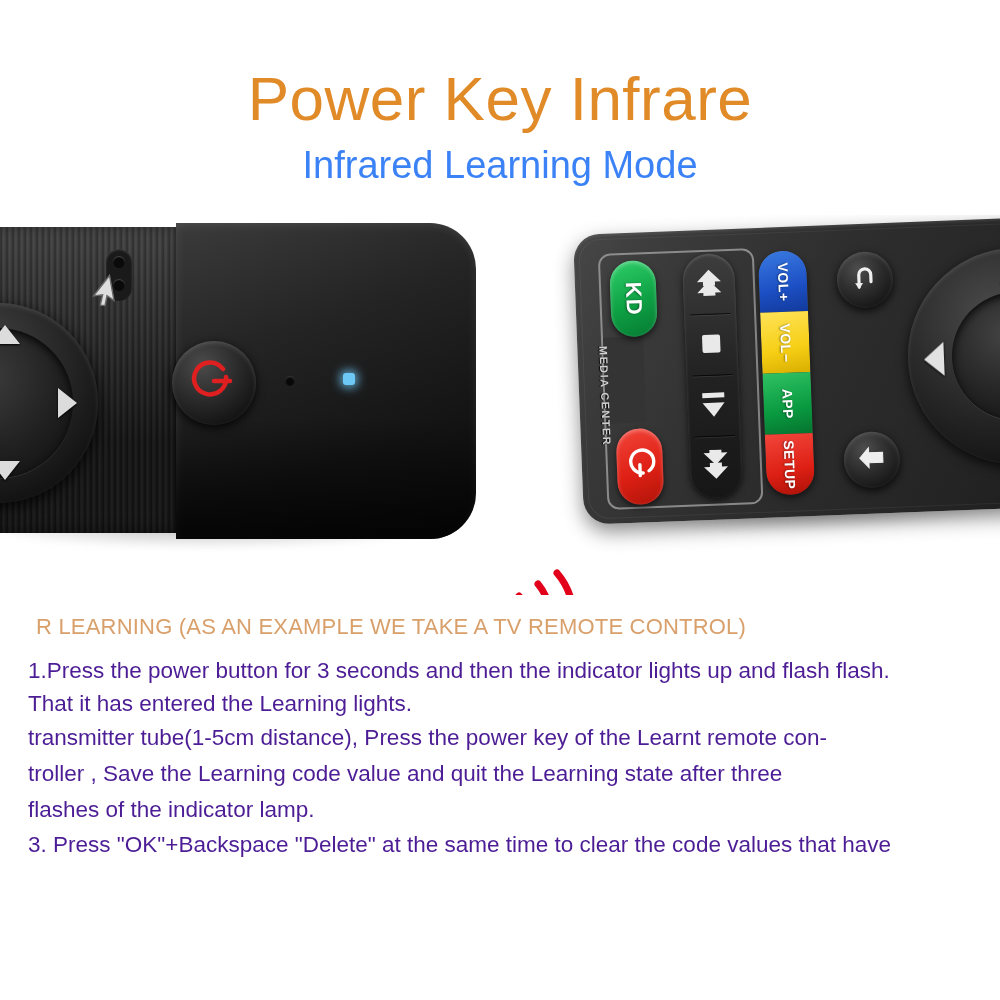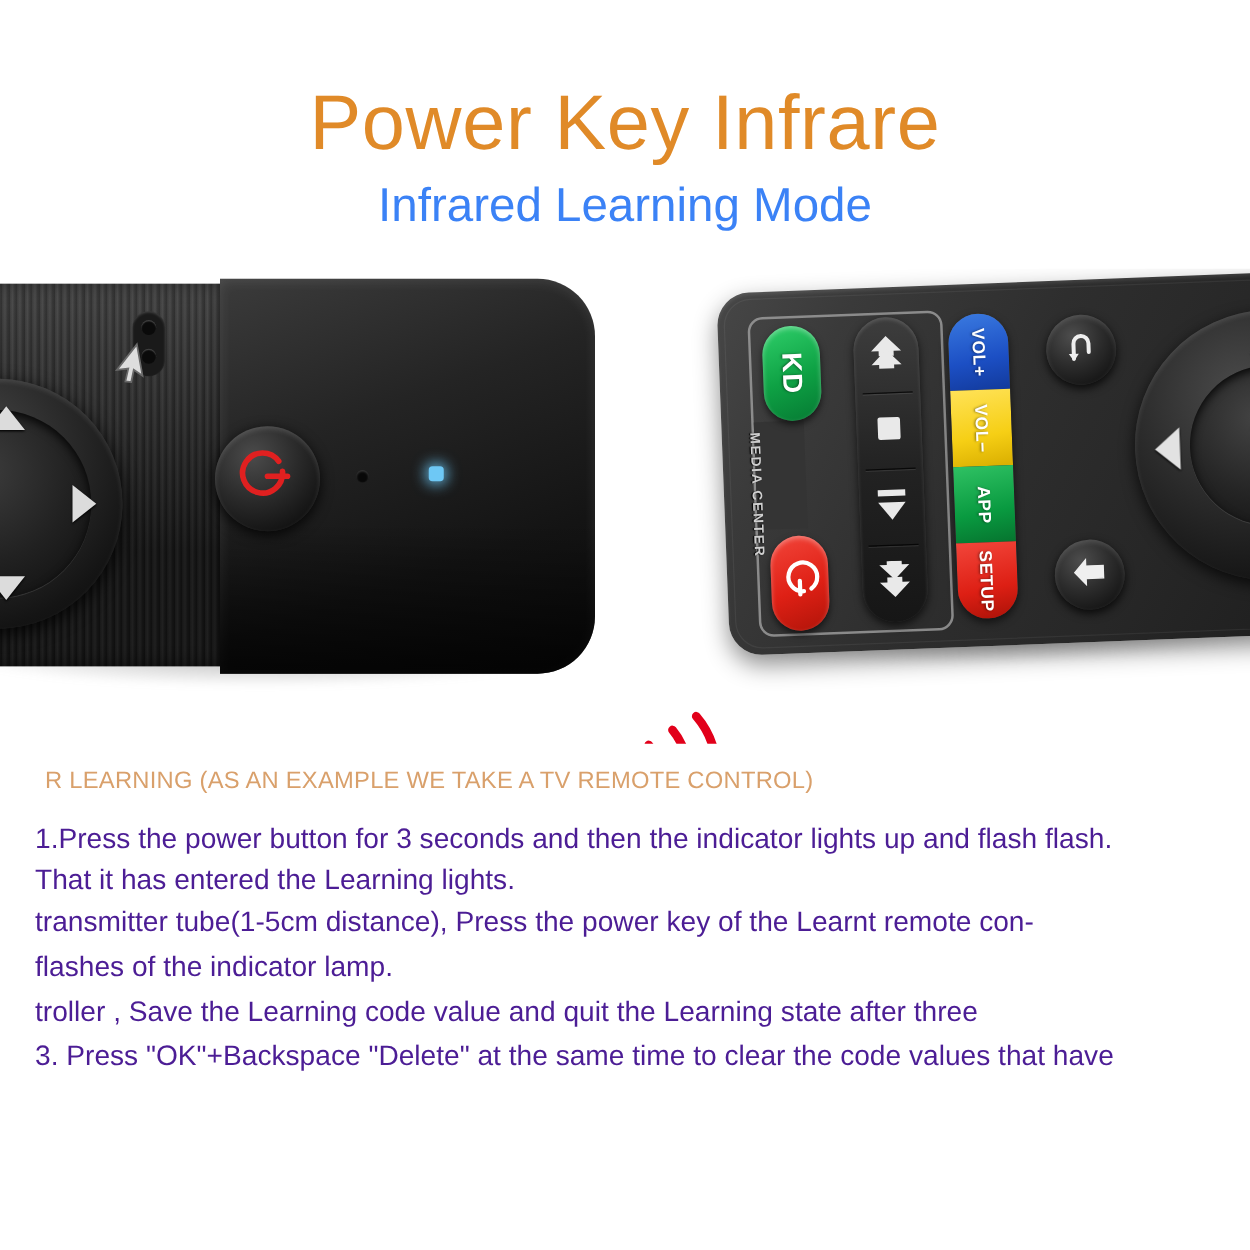--- a/index.html
+++ b/index.html
@@ -183,21 +183,21 @@
   .rm-oktxt{position:absolute;left:44px;top:52px;width:128px;height:128px;
     display:flex;align-items:center;justify-content:center;color:#efefef;
     font-size:36px;font-weight:700;transform:rotate(90deg);text-shadow:0 1px 2px #000;}
   .rm-ar{position:absolute;width:0;height:0;filter:drop-shadow(0 1px 1px #000);}
   .rm-ar-up   {left:95px;top:22px; border-left:17px solid transparent;border-right:17px solid transparent;border-bottom:20px solid #e2e2e2;}
   .rm-ar-lf   {left:16px;top:99px; border-top:17px solid transparent;border-bottom:17px solid transparent;border-right:20px solid #e2e2e2;}
 
   
   #desc{position:absolute;left:0;top:600px;width:1000px;}
   #desc-heading{
-    position:absolute;left:36px;top:14px;font-size:19px;color:#D9A06B;
+    position:absolute;left:36px;top:14px;font-size:22px;color:#D9A06B;
     letter-spacing:0.2px;white-space:nowrap;font-weight:400;
   }
   #desc-body{
     position:absolute;left:28px;top:54px;width:950px;
     font-size:22.5px;line-height:36px;color:#4c1d95;font-weight:400;
   }
   #desc-body p{margin:0;}
   .tight{line-height:33px;}
 </style>
 </head>
@@ -356,17 +356,17 @@
     </div>
   </div>
 </div>
 
 <div id="desc">
   <div id="desc-heading">R LEARNING (AS AN EXAMPLE WE TAKE A TV REMOTE CONTROL)</div>
   <div id="desc-body">
     <p class="tight">1.Press the power button for 3 seconds and then the indicator lights up and flash flash.</p>
     <p class="tight">That it has entered the Learning lights.</p>
     <p>transmitter tube(1-5cm distance), Press the power key of the Learnt remote con-</p>
+    <p>troller , Save the Learning code value and quit the Learning state after three</p>
     <p>flashes of the indicator lamp.</p>
-    <p>troller , Save the Learning code value and quit the Learning state after three</p>
     <p class="tight">3. Press "OK"+Backspace "Delete" at the same time to clear the code values that have</p>
   </div>
 </div>
 
 </body></html>

